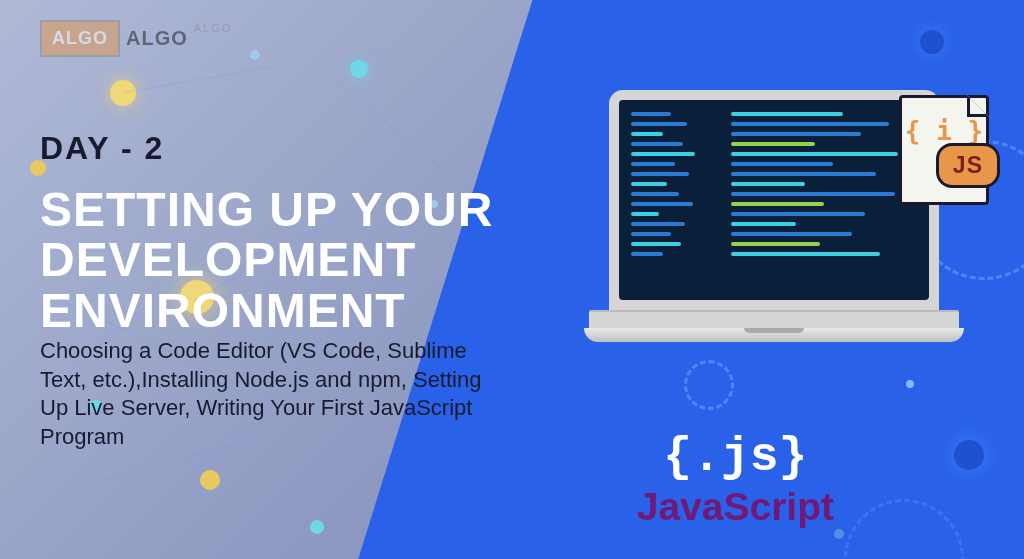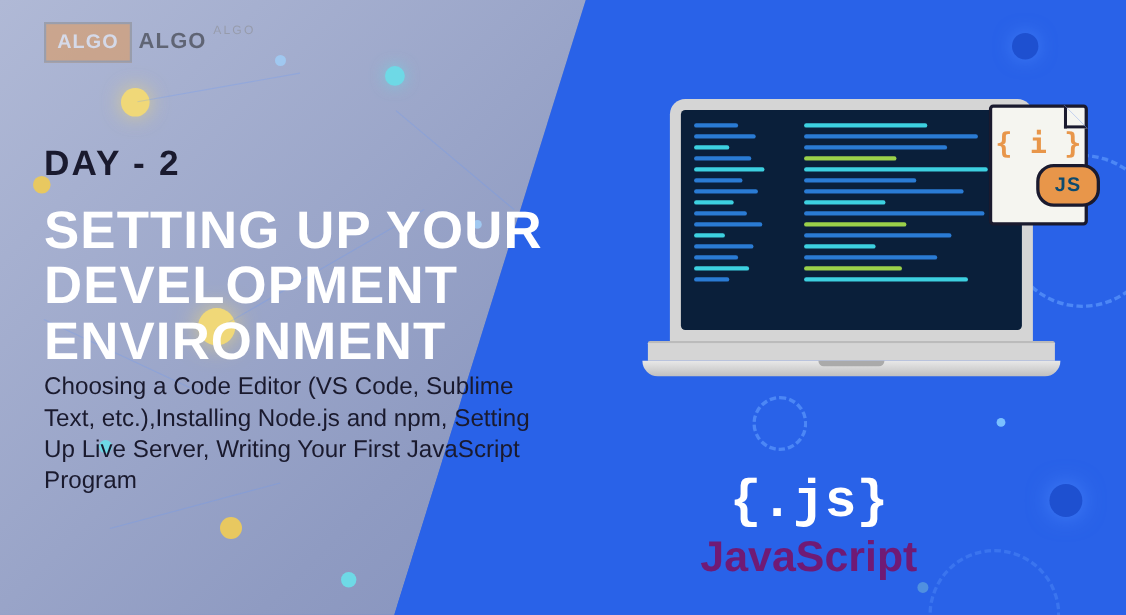--- a/index.html
+++ b/index.html
@@ -179,23 +179,23 @@
       font-size: 26px;
       font-weight: 700;
       margin-top: 18px;
       font-family: monospace;
     }
     .file-label {
       position: absolute;
       bottom: 14px;
       right: -14px;
       background: #e8964a;
-      color: #0c4a6e;
-      font-weight: 900;
-      font-size: 18px;
+      color: #7f1d1d;
+      font-weight: 900;
+      font-size: 23px;
       padding: 6px 14px;
       border: 3px solid #1a1a2e;
       border-radius: 16px;
       letter-spacing: 1px;
     }
     .js-logo {
       position: absolute;
       bottom: 30px;
       right: 190px;
       text-align: center;

